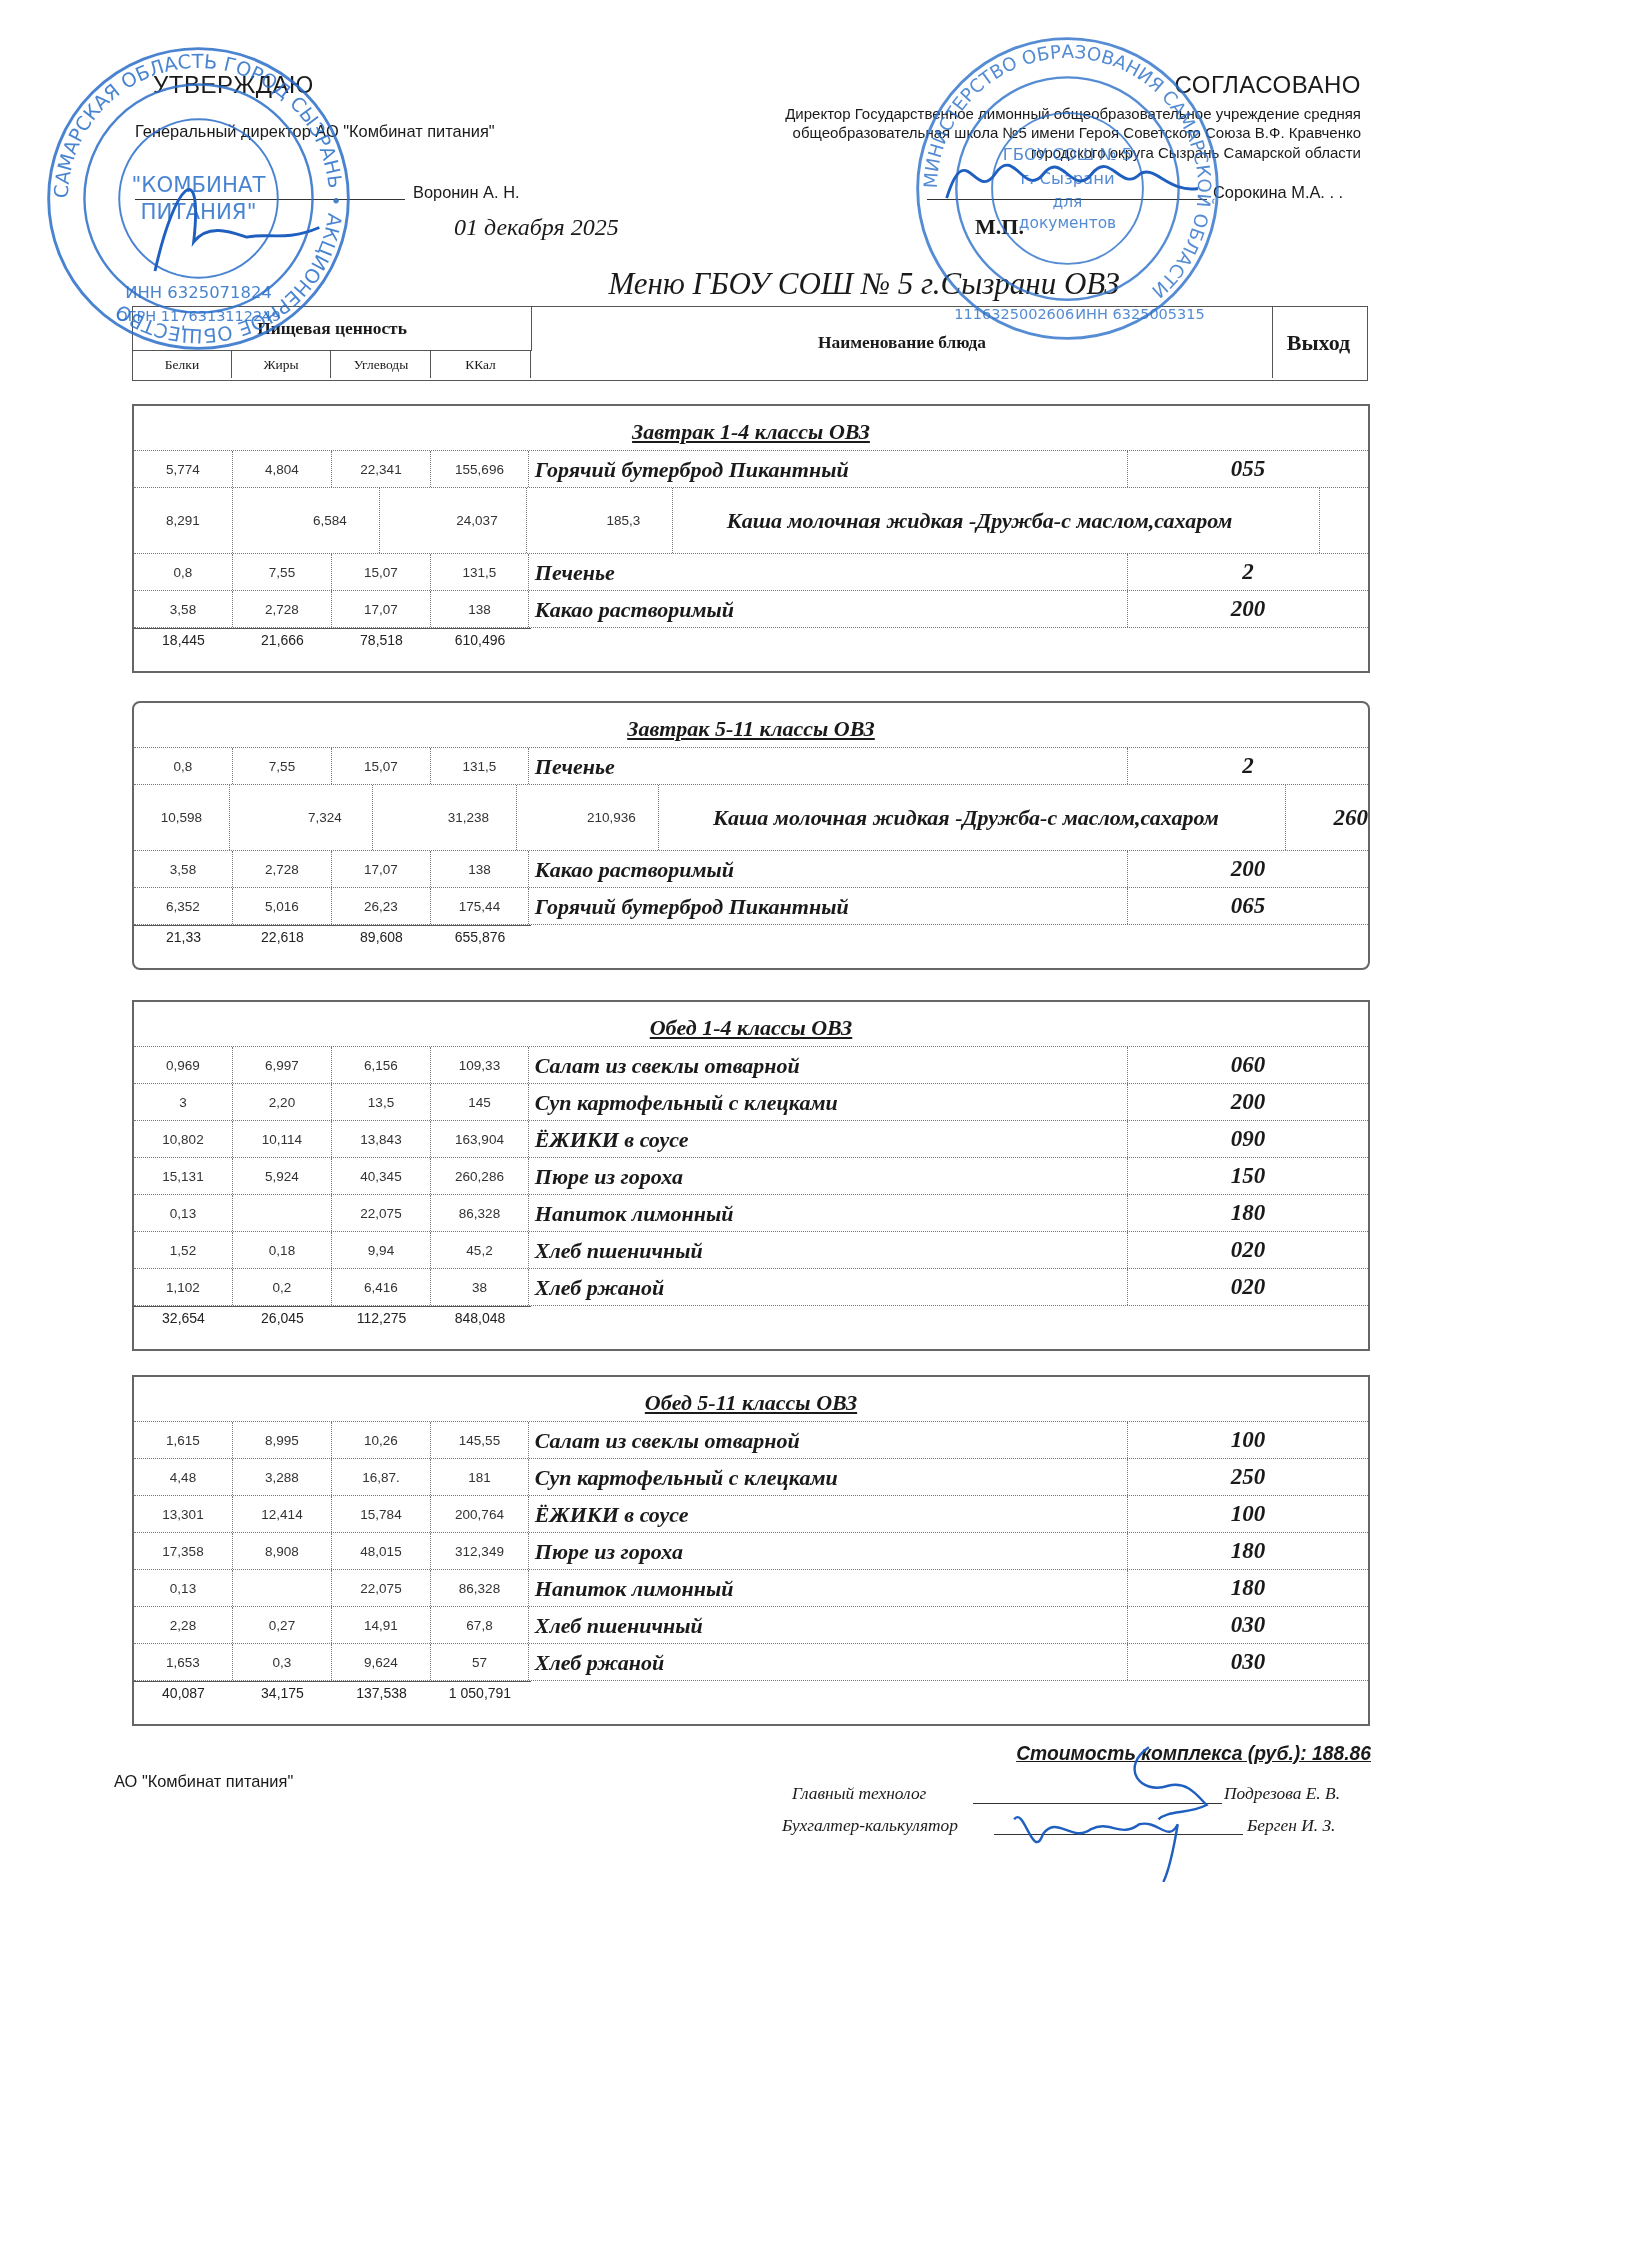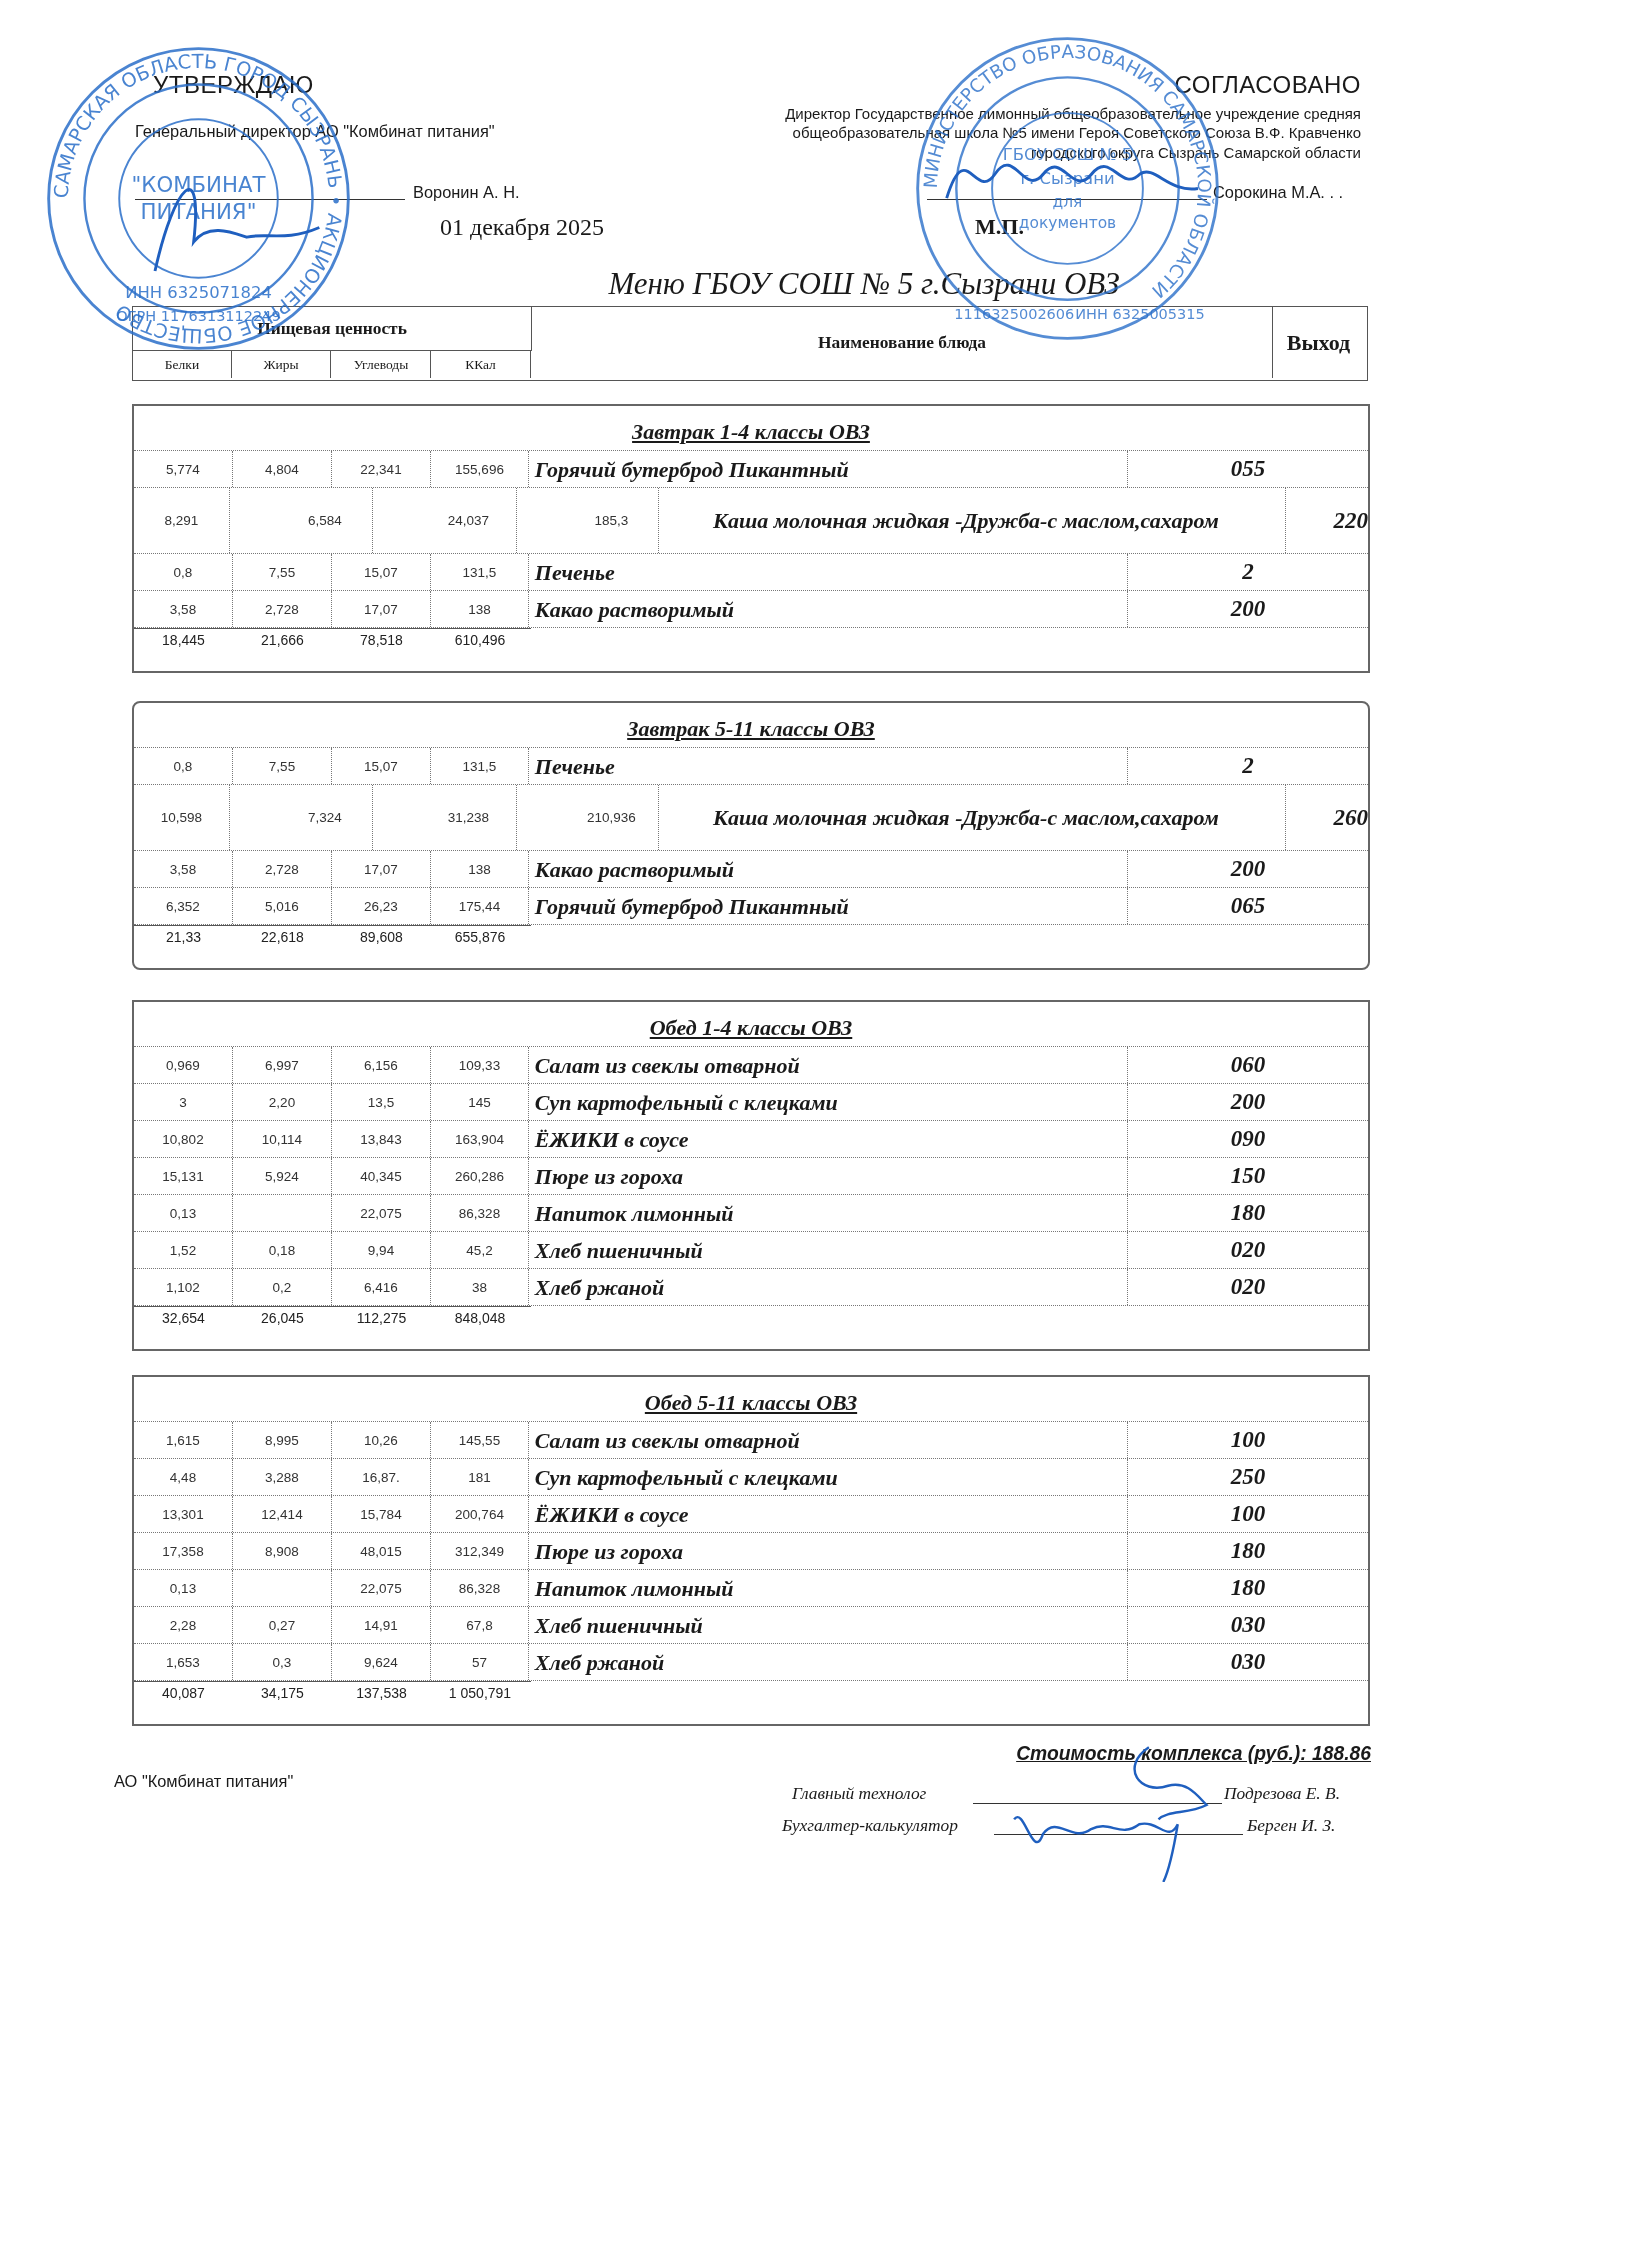--- a/index.html
+++ b/index.html
@@ -5,21 +5,21 @@
   html, body { margin: 0; padding: 0; background: #ffffff; }
   body { width: 1641px; height: 2257px; position: relative; overflow: hidden; font-family: "Liberation Sans", sans-serif; color: #1a1a1a; }
 
   .abs { position: absolute; }
 
   
   .approve-title { left: 121px; top: 71px; font-size: 24px; letter-spacing: 0.5px; margin-left: 32px; }
   .approve-role { left: 135px; top: 122px; font-size: 16.4px; }
   .approve-line { left: 135px; top: 199px; width: 270px; border-bottom: 1.4px solid #333; height: 0; }
   .approve-name { left: 413px; top: 183px; font-size: 16.4px; }
-  .approve-date { left: 440px; top: 214px; font-family: "Liberation Serif", serif; font-size: 24px; }
+  .approve-date { left: 454px; top: 214px; font-family: "Liberation Serif", serif; font-style: italic; font-size: 24px; }
 
   
   .agree-title { right: 280px; top: 71px; font-size: 24px; letter-spacing: 0.5px; }
   .agree-role { right: 280px; top: 104px; width: 772px; text-align: right; font-size: 15px; line-height: 19.3px; }
   .agree-line { left: 927px; top: 199px; width: 280px; border-bottom: 1.4px solid #333; height: 0; }
   .agree-name { left: 1213px; top: 183px; font-size: 16.4px; }
   .mp-label { left: 975px; top: 214px; font-family: "Liberation Serif", serif; font-weight: bold; font-size: 22px; }
 
   .doc-title { left: 0; width: 1641px; top: 266px; text-align: center; font-family: "Liberation Serif", serif; font-style: italic; font-size: 31px; }
   .doc-title span { margin-left: 87px; }
@@ -98,21 +98,20 @@
         <div class="cell c4">155,696</div>
         <div class="cell dish">Горячий бутерброд Пикантный</div>
         <div class="cell yield">055</div>
       </div>
       <div class="row double">
         <div class="cell c1">8,291</div>
         <div class="cell c2">6,584</div>
         <div class="cell c3">24,037</div>
         <div class="cell c4">185,3</div>
         <div class="cell dish">Каша молочная жидкая -Дружба-с маслом,сахаром</div>
-        <div class="cell yield">220</div>
       </div>
       <div class="row single">
         <div class="cell c1">0,8</div>
         <div class="cell c2">7,55</div>
         <div class="cell c3">15,07</div>
         <div class="cell c4">131,5</div>
         <div class="cell dish">Печенье</div>
         <div class="cell yield">2</div>
       </div>
       <div class="row single">

